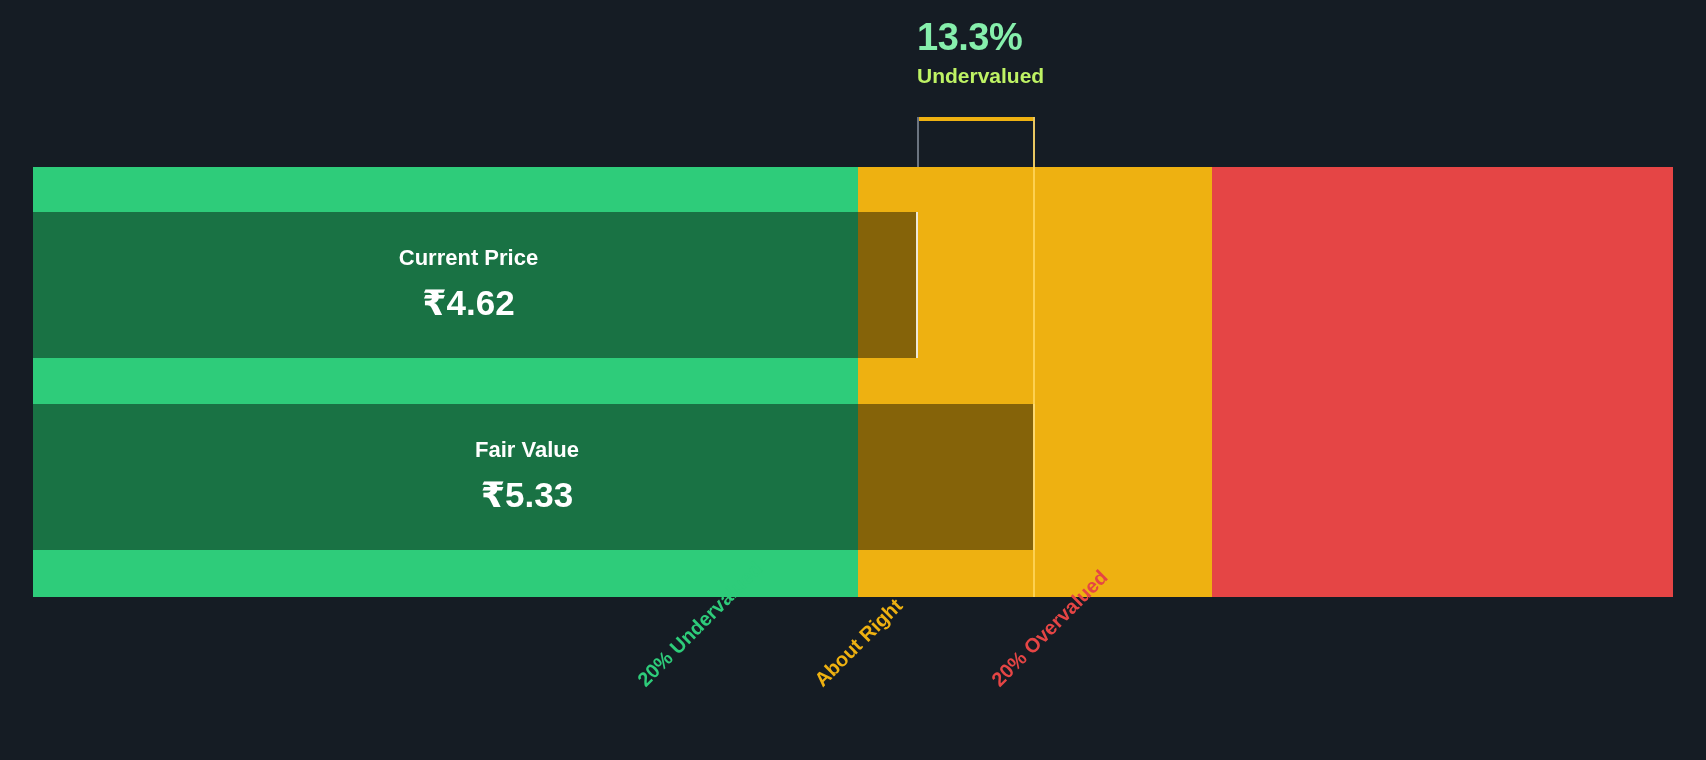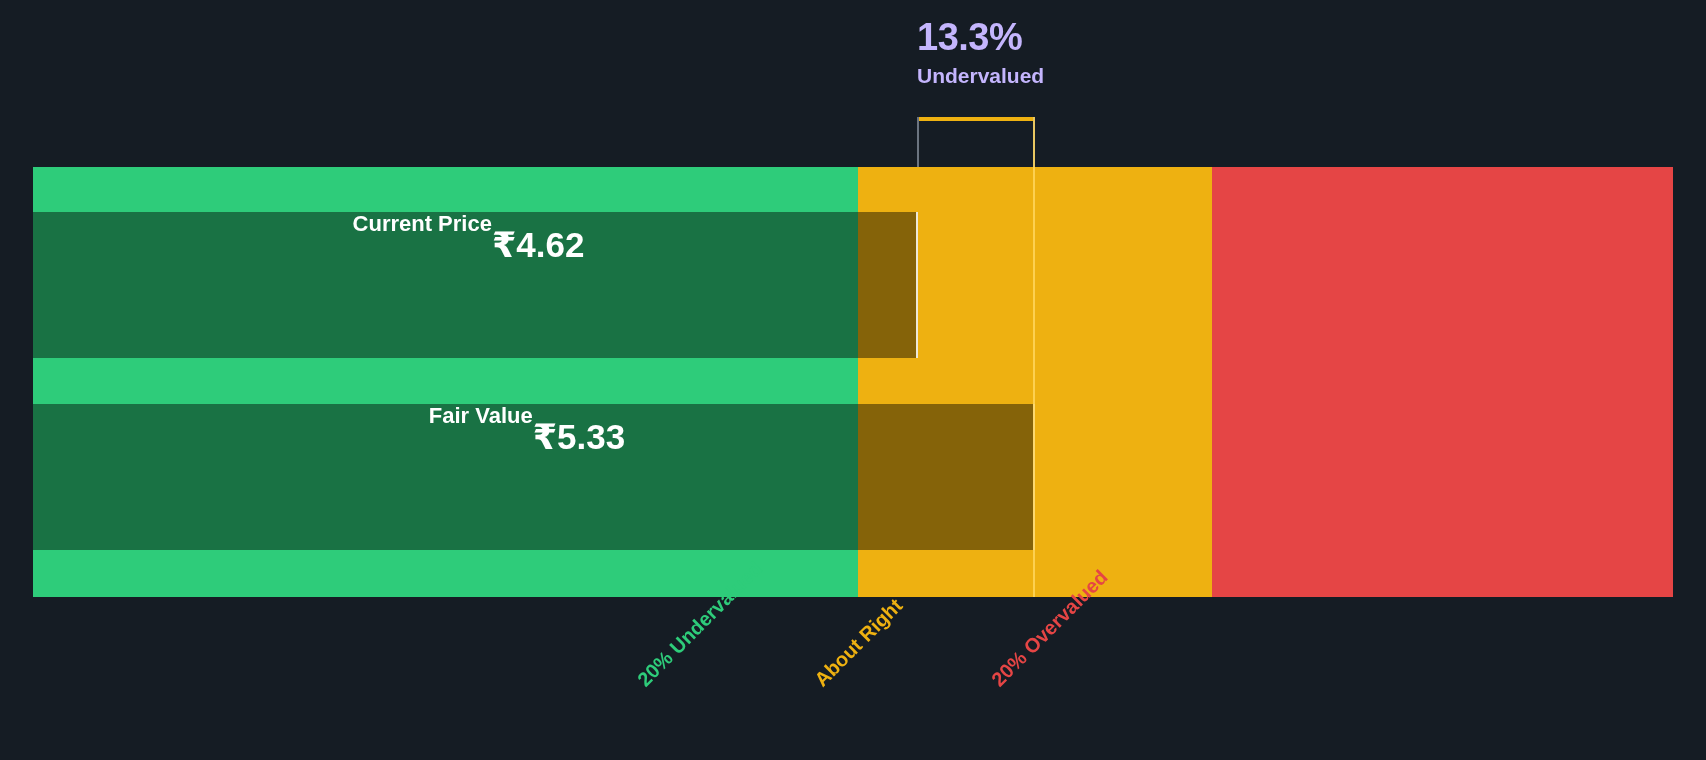--- a/index.html
+++ b/index.html
@@ -36,21 +36,21 @@
   .valrow .shade{
     position:absolute;left:0;top:0;bottom:0;
     background:rgba(0,0,0,0.44);
   }
   .valrow .endcap{
     position:absolute;top:0;bottom:0;width:2px;
     background:rgba(255,255,255,0.85);
   }
   .valrow .txt{
     position:absolute;right:14px;top:0;bottom:0;
-    display:flex;flex-direction:row;justify-content:center;align-items:flex-start;
+    display:flex;flex-direction:column;justify-content:center;align-items:center;
     color:#ffffff;z-index:4;
   }
   .valrow .lbl{font-size:22px;font-weight:bold;line-height:1.1;}
   .valrow .amt{font-size:35px;font-weight:bold;line-height:1.15;margin-top:13px;}
 
   
   .fvline{position:absolute;width:2px;background:rgba(255,214,92,0.85);}
 
   
   .tick{
@@ -59,22 +59,22 @@
     transform-origin:left top;
     transform:rotate(-45deg);
   }
 </style>
 </head>
 <body style="background: rgb(21, 28, 36);">
 
 <div id="stage">
 
   <div class="hdr">
-    <div class="pct" style="color: #c4b5fd;">13.3%</div>
-    <div class="state" style="color: #c4b5fd;">Undervalued</div>
+    <div class="pct" style="color: #86efac;">13.3%</div>
+    <div class="state" style="color: #bef264;">Undervalued</div>
   </div>
 
   <div class="bracket bracket-top" style="left: 917px; top: 117px; width: 118px; background: rgb(238, 177, 17);"></div>
   <div class="bracket bracket-side" style="left: 917px; top: 117px; height: 50px; background: rgb(107, 116, 128);"></div>
   <div class="bracket bracket-side" style="left: 1033px; top: 117px; height: 50px; background: rgb(107, 116, 128);"></div>
 
   <div class="strip" style="left: 33px; top: 167px; width: 1640px; height: 430px;">
     <div class="band" style="left: 0px; width: 825px; background: rgb(46, 204, 122);"></div>
     <div class="band" style="left: 825px; width: 354px; background: rgb(238, 177, 17);"></div>
     <div class="band" style="left: 1179px; width: 461px; background: rgb(229, 69, 69);"></div>

